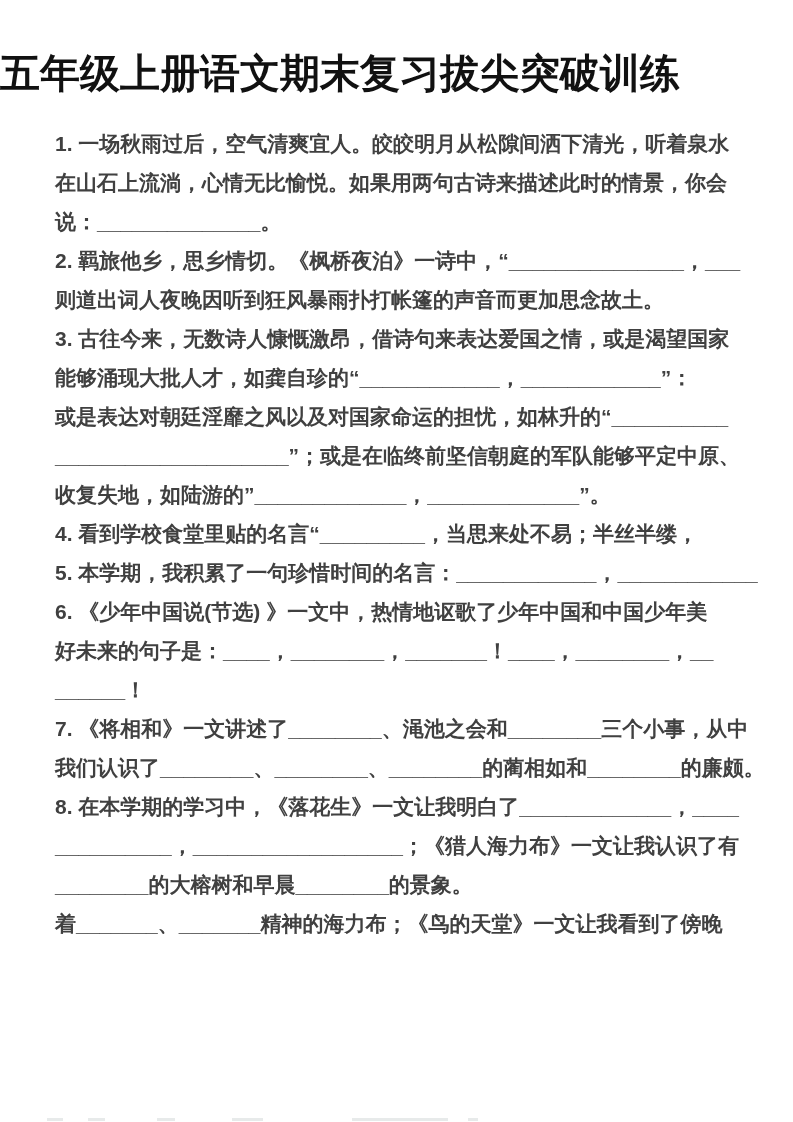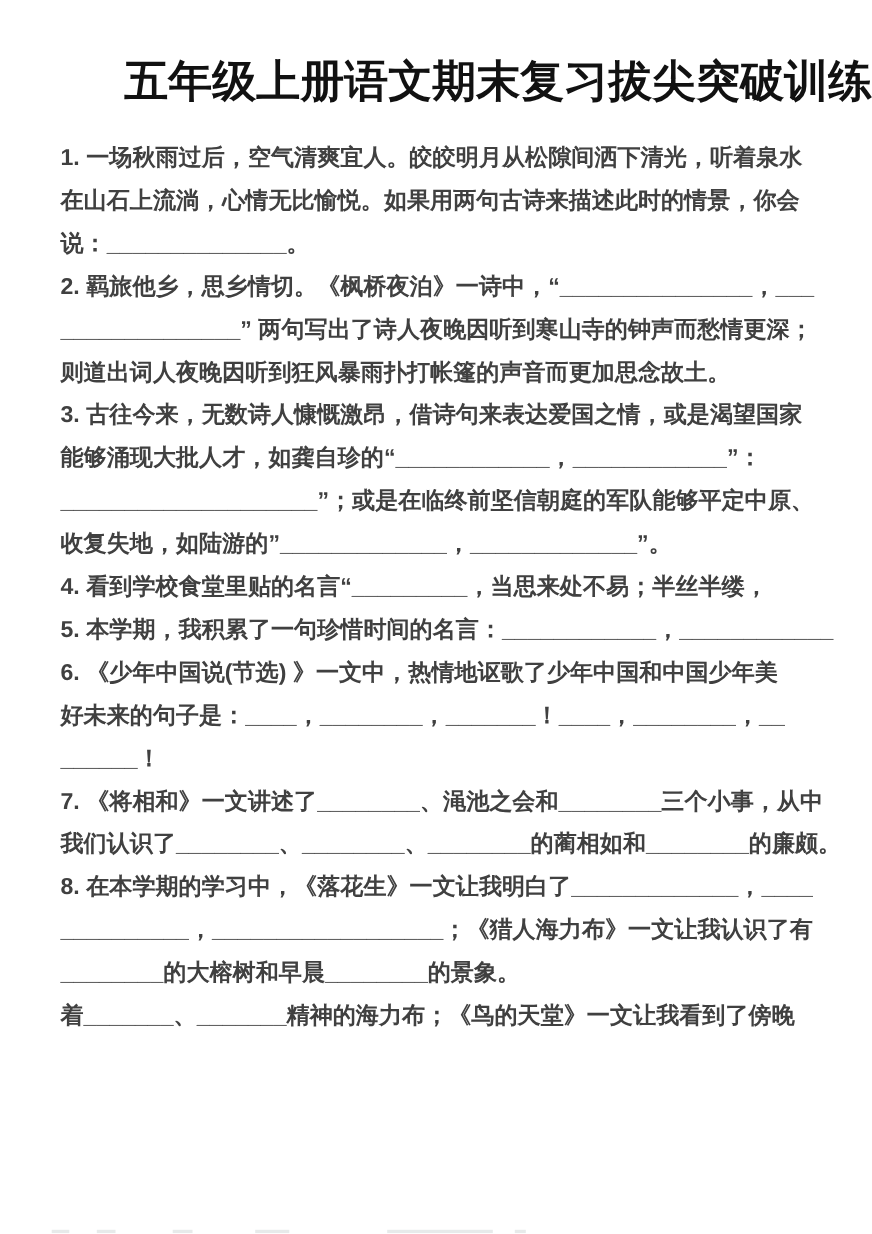--- a/index.html
+++ b/index.html
@@ -10,21 +10,21 @@
     height: 1122px;
     background: #ffffff;
     overflow: hidden;
     font-family: "Liberation Sans", "DejaVu Sans", sans-serif;
   }
   .doc-title {
     position: absolute;
     top: 46px;
     left: 0;
     width: 100%;
-    text-align: right;
+    text-align: left;
     font-size: 40px;
     font-weight: 900;
     letter-spacing: 0px;
     color: #111111;
     white-space: pre;
   }
   .content {
     position: absolute;
     top: 124px;
     left: 55px;
@@ -61,25 +61,25 @@
 
   <h1 class="doc-title">五年级上册语文期末复习拔尖突破训练</h1>
 
   <div class="content">
 
     <div class="line">1. 一场秋雨过后，空气清爽宜人。皎皎明月从松隙间洒下清光，听着泉水</div>
     <div class="line">在山石上流淌，心情无比愉悦。如果用两句古诗来描述此时的情景，你会</div>
     <div class="line">说：______________。</div>
 
     <div class="line">2. 羁旅他乡，思乡情切。《枫桥夜泊》一诗中，“_______________，___</div>
-    <div class="line">______________” 两句写出了诗人夜晚因听到寒山寺的钟声而愁情更深；</div>
     <div class="line">则道出词人夜晚因听到狂风暴雨扑打帐篷的声音而更加思念故土。</div>
 
     <div class="line">3. 古往今来，无数诗人慷慨激昂，借诗句来表达爱国之情，或是渴望国家</div>
     <div class="line">能够涌现大批人才，如龚自珍的“____________，____________”：</div>
+    <div class="line">或是表达对朝廷淫靡之风以及对国家命运的担忧，如林升的“__________</div>
     <div class="line">____________________”；或是在临终前坚信朝庭的军队能够平定中原、</div>
     <div class="line">收复失地，如陆游的”_____________，_____________”。</div>
 
     <div class="line">4. 看到学校食堂里贴的名言“_________，当思来处不易；半丝半缕，</div>
 
     <div class="line">5. 本学期，我积累了一句珍惜时间的名言：____________，____________</div>
 
     <div class="line">6. 《少年中国说(节选) 》一文中，热情地讴歌了少年中国和中国少年美</div>
     <div class="line">好未来的句子是：____，________，_______！____，________，__</div>
     <div class="line">______！</div>

